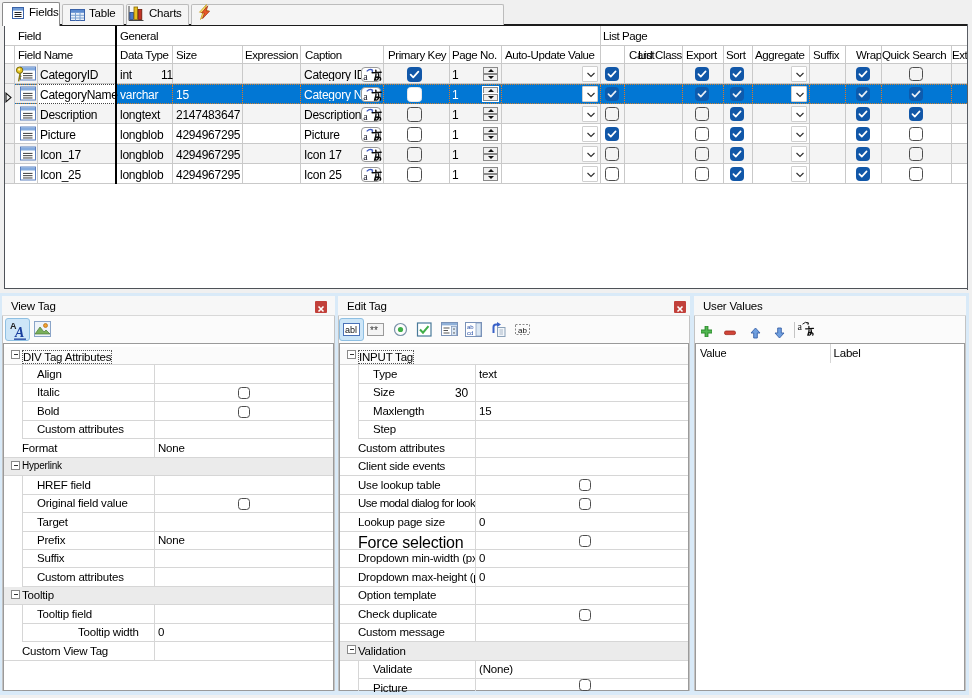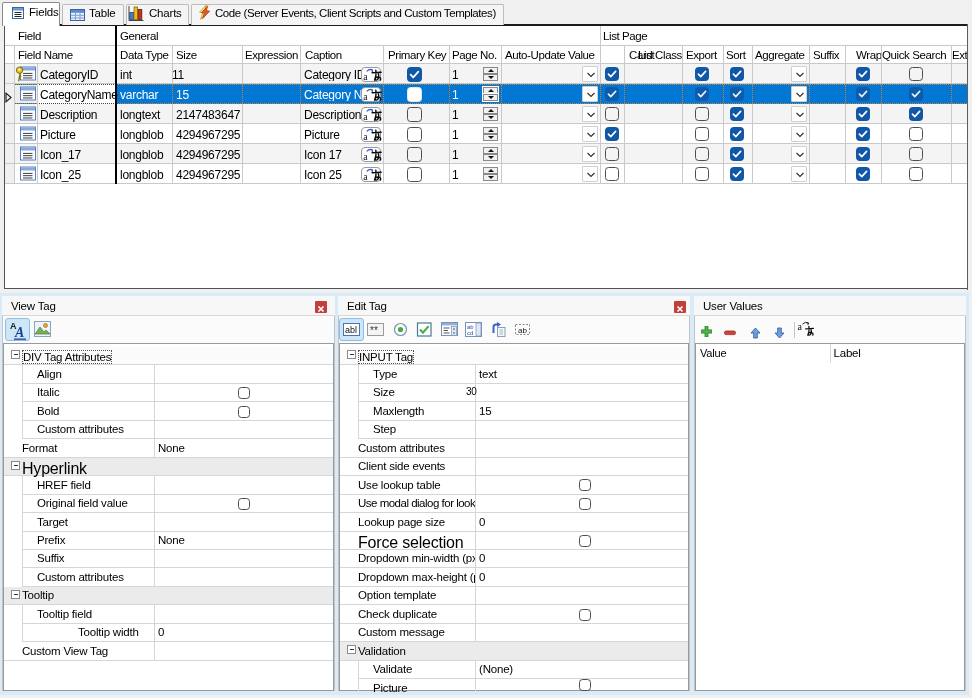--- a/index.html
+++ b/index.html
@@ -15,21 +15,20 @@
         <rect x="2.8" y="7.5" width="3.6" height="7" fill="#4a7ac8" stroke="#23447e" stroke-width="0.8"></rect>
         <rect x="7.0" y="2" width="3.6" height="12.5" fill="#e8c020" stroke="#8a6a00" stroke-width="0.8"></rect>
         <rect x="11.2" y="4.5" width="3.6" height="10" fill="#c03325" stroke="#6a1a08" stroke-width="0.8"></rect>
       </svg></div>
     <div style="position:absolute;left:149px;top:6.5px;font-size:11.5px;letter-spacing:-0.2px;">Charts</div>
     <div style="position:absolute;left:191px;top:4px;width:313px;height:20.5px;background:#f5f5f5;border:1px solid #bcbcbc;border-bottom:none;border-radius:2px 2px 0 0;box-sizing:border-box;"></div>
     <div style="position:absolute;left:197px;top:4px;width:14px;height:17px;"><svg width="14" height="17" viewBox="0 0 14 17">
         <path d="M9.5 0.5 L2.5 8.2 L5.8 8.6 L3.5 15.5 L11.5 6.8 L7.8 6.4 Z" fill="#f8e070" stroke="#c8a020" stroke-width="0.8"></path>
         <path d="M10.8 1.8 L4.6 8.8 L7.4 9.1 L5.6 14.6 L12.6 7.2 L9.2 6.9 Z" fill="#e85a28" stroke="#a03010" stroke-width="0.7"></path>
       </svg></div>
-    <div style="position:absolute;left:215px;top:6.5px;font-size:11.5px;letter-spacing:-0.43px;">Code (Server Events, Client Scripts and Custom Templates)</div>
     <div style="position:absolute;left:2px;top:2px;width:58px;height:23.5px;background:#fff;border:1px solid #8a8a8a;border-bottom:none;border-radius:2px 2px 0 0;box-sizing:border-box;"></div>
     <div style="position:absolute;left:11px;top:6px;width:14px;height:14px;"><svg width="14" height="14" viewBox="0 0 14 14">
         <rect x="1.5" y="1.5" width="11" height="11" fill="#fff" stroke="#3a62a8" stroke-width="1"></rect>
         <rect x="2" y="2" width="10" height="2.6" fill="#6f9bd6"></rect>
         <rect x="3.5" y="6" width="7" height="1" fill="#222"></rect>
         <rect x="3.5" y="8" width="7" height="1" fill="#222"></rect>
         <rect x="3.5" y="10" width="7" height="1" fill="#222"></rect>
       </svg></div>
     <div style="position:absolute;left:29px;top:5.5px;font-size:11.5px;letter-spacing:-0.2px;">Fields</div>
     <div style="position:absolute;left:3.5px;top:25.6px;width:964.8px;height:263.9px;background:#fff;border:1px solid #4e5258;border-top:none;box-sizing:border-box;"></div>
@@ -100,21 +99,21 @@
         <rect x="7" y="6.9" width="9.5" height="0.95" fill="#333"></rect>
         <rect x="7" y="9.2" width="9.5" height="0.95" fill="#333"></rect>
         <rect x="7" y="11.5" width="9.5" height="0.95" fill="#333"></rect>
         <circle cx="3.6" cy="4.2" r="3.2" fill="#e8c81f" stroke="#7a6a10" stroke-width="1"></circle>
         <circle cx="3.2" cy="3.6" r="1.1" fill="#fff8d0"></circle>
         <path d="M4.1 7.2 L2.6 15.3 M3.3 10l2.1 0.4 M2.9 12.3l1.9 0.4" stroke="#8a7a14" stroke-width="1.4" fill="none"></path>
       </svg>
     </div>
     <div style="position:absolute;left:40px;top:67.5px;font-size:12px;letter-spacing:-0.25px;white-space:pre;color:#000;">CategoryID</div>
     <div style="position:absolute;left:120px;top:67.5px;font-size:12px;letter-spacing:-0.25px;white-space:pre;color:#000;">int</div>
-    <div style="position:absolute;left:172px;top:67.5px;font-size:12px;letter-spacing:-0.25px;white-space:pre;color:#000;">11</div>
+    <div style="position:absolute;left:161px;top:67.5px;font-size:12px;letter-spacing:-0.25px;white-space:pre;color:#000;">11</div>
     <div style="position:absolute;left:304px;top:67.5px;width:56.5px;height:13px;font-size:12px;letter-spacing:-0.25px;white-space:pre;color:#000;overflow:hidden;">Category ID</div>
     <div style="position:absolute;left:361px;top:66.5px;width:20px;height:15px;background:#fff;border:1px solid #9a9a9a;border-radius:4px;box-sizing:border-box;">
       <svg width="20" height="15" viewBox="0 0 20 15" style="position:absolute;left:0;top:0">
         <text x="1.2" y="11.5" font-family="Liberation Serif" font-size="10" fill="#16182a">a</text>
         <path d="M4.7 3.4 Q7.8 0.2 10.8 2.2 M10.8 2.2l-2.3-0.2 M10.8 2.2l-0.7 2.1" stroke="#3a56c0" stroke-width="1.15" fill="none"></path>
         <g transform="translate(9.6,1.8) scale(1.06)">
           <path d="M0.5 2.8 L9 2.3 M4.0 0.3 C4.6 3.5 4.2 6.5 2.8 9.8 M6.3 3.2 C6.9 5.2 6.9 7.8 5.6 9.2 C4.6 10.2 3.1 9.7 3.3 8.4 C3.5 7.2 5.2 6.4 6.9 6.9 C8.4 7.3 9.0 8.6 8.2 9.7" stroke="#0a0a0a" stroke-width="1.35" fill="none" stroke-linecap="round"></path>
         </g>
       </svg>
     </div>
@@ -607,21 +606,21 @@
     <div style="position:absolute;left:154px;top:420.79999999999995px;width:1px;height:18.45px;background:#d6d6d6;"></div>
     <div style="position:absolute;left:37px;top:423.29999999999995px;width:117px;height:14px;font-size:11.5px;letter-spacing:-0.2px;white-space:pre;overflow:hidden;white-space:pre;">Custom attributes</div>
     <div style="position:absolute;left:4px;top:456.69999999999993px;width:329px;height:1px;background:#d6d6d6;"></div>
     <div style="position:absolute;left:154px;top:439.24999999999994px;width:1px;height:18.45px;background:#d6d6d6;"></div>
     <div style="position:absolute;left:22px;top:441.74999999999994px;width:132px;height:14px;font-size:11.5px;letter-spacing:-0.2px;white-space:pre;overflow:hidden;white-space:pre;">Format</div>
     <div style="position:absolute;left:158px;top:441.74999999999994px;font-size:11.5px;letter-spacing:-0.2px;white-space:pre;">None</div>
     <div style="position:absolute;left:4px;top:457.69999999999993px;width:329px;height:18.45px;background:#ebebeb;border-bottom:1px solid #d6d6d6;box-sizing:border-box;"></div>
     <div style="position:absolute;left:11px;top:460.69999999999993px;width:9px;height:9px;background:#fff;border:1px solid #8a8a8a;box-sizing:border-box;">
       <div style="position:absolute;left:1.5px;top:3px;width:4px;height:1px;background:#333;"></div>
     </div>
-    <div style="position:absolute;left:22px;top:460.19999999999993px;font-size:16px;letter-spacing:-0.2px;white-space:pre;">Hyperlink</div>
+    <div style="position:absolute;left:22px;top:460.19999999999993px;font-size:10px;letter-spacing:-0.2px;white-space:pre;">Hyperlink</div>
     <div style="position:absolute;left:22px;top:493.5999999999999px;width:311px;height:1px;background:#d6d6d6;"></div>
     <div style="position:absolute;left:22px;top:476.1499999999999px;width:1px;height:18.45px;background:#d6d6d6;"></div>
     <div style="position:absolute;left:154px;top:476.1499999999999px;width:1px;height:18.45px;background:#d6d6d6;"></div>
     <div style="position:absolute;left:37px;top:478.6499999999999px;width:117px;height:14px;font-size:11.5px;letter-spacing:-0.2px;white-space:pre;overflow:hidden;white-space:pre;">HREF field</div>
     <div style="position:absolute;left:22px;top:512.05px;width:311px;height:1px;background:#d6d6d6;"></div>
     <div style="position:absolute;left:22px;top:494.5999999999999px;width:1px;height:18.45px;background:#d6d6d6;"></div>
     <div style="position:absolute;left:154px;top:494.5999999999999px;width:1px;height:18.45px;background:#d6d6d6;"></div>
     <div style="position:absolute;left:37px;top:497.0999999999999px;width:117px;height:14px;font-size:11.5px;letter-spacing:-0.2px;white-space:pre;overflow:hidden;white-space:pre;">Original field value</div>
     <div style="position:absolute;left:238.0px;top:497.82499999999993px;width:12px;height:12px;border:1.4px solid #4d4d4d;border-radius:3.5px;box-sizing:border-box;"></div>
     <div style="position:absolute;left:22px;top:530.5px;width:311px;height:1px;background:#d6d6d6;"></div>
@@ -712,21 +711,21 @@
     <div style="position:absolute;left:358px;top:349.5px;font-size:11.5px;letter-spacing:-0.2px;white-space:pre;border:1px dotted #555;">INPUT Tag</div>
     <div style="position:absolute;left:358px;top:382.9px;width:330px;height:1px;background:#d6d6d6;"></div>
     <div style="position:absolute;left:358px;top:365.45px;width:1px;height:18.45px;background:#d6d6d6;"></div>
     <div style="position:absolute;left:475px;top:365.45px;width:1px;height:18.45px;background:#d6d6d6;"></div>
     <div style="position:absolute;left:373px;top:367.95px;width:102px;height:14px;font-size:11.5px;letter-spacing:-0.2px;white-space:pre;overflow:hidden;white-space:pre;">Type</div>
     <div style="position:absolute;left:479px;top:367.95px;font-size:11.5px;letter-spacing:-0.2px;white-space:pre;">text</div>
     <div style="position:absolute;left:358px;top:401.34999999999997px;width:330px;height:1px;background:#d6d6d6;"></div>
     <div style="position:absolute;left:358px;top:383.9px;width:1px;height:18.45px;background:#d6d6d6;"></div>
     <div style="position:absolute;left:475px;top:383.9px;width:1px;height:18.45px;background:#d6d6d6;"></div>
     <div style="position:absolute;left:373px;top:386.4px;width:102px;height:14px;font-size:11.5px;letter-spacing:-0.2px;white-space:pre;overflow:hidden;white-space:pre;">Size</div>
-    <div style="position:absolute;left:466px;top:386.4px;font-size:10px;letter-spacing:-0.2px;white-space:pre;">30</div>
+    <div style="position:absolute;left:455px;top:386.4px;font-size:12px;letter-spacing:-0.2px;white-space:pre;">30</div>
     <div style="position:absolute;left:358px;top:419.79999999999995px;width:330px;height:1px;background:#d6d6d6;"></div>
     <div style="position:absolute;left:358px;top:402.34999999999997px;width:1px;height:18.45px;background:#d6d6d6;"></div>
     <div style="position:absolute;left:475px;top:402.34999999999997px;width:1px;height:18.45px;background:#d6d6d6;"></div>
     <div style="position:absolute;left:373px;top:404.84999999999997px;width:102px;height:14px;font-size:11.5px;letter-spacing:-0.2px;white-space:pre;overflow:hidden;white-space:pre;">Maxlength</div>
     <div style="position:absolute;left:479px;top:404.84999999999997px;font-size:11.5px;letter-spacing:-0.2px;white-space:pre;">15</div>
     <div style="position:absolute;left:358px;top:438.24999999999994px;width:330px;height:1px;background:#d6d6d6;"></div>
     <div style="position:absolute;left:358px;top:420.79999999999995px;width:1px;height:18.45px;background:#d6d6d6;"></div>
     <div style="position:absolute;left:475px;top:420.79999999999995px;width:1px;height:18.45px;background:#d6d6d6;"></div>
     <div style="position:absolute;left:373px;top:423.29999999999995px;width:102px;height:14px;font-size:11.5px;letter-spacing:-0.2px;white-space:pre;overflow:hidden;white-space:pre;">Step</div>
     <div style="position:absolute;left:340px;top:456.69999999999993px;width:348px;height:1px;background:#d6d6d6;"></div>

